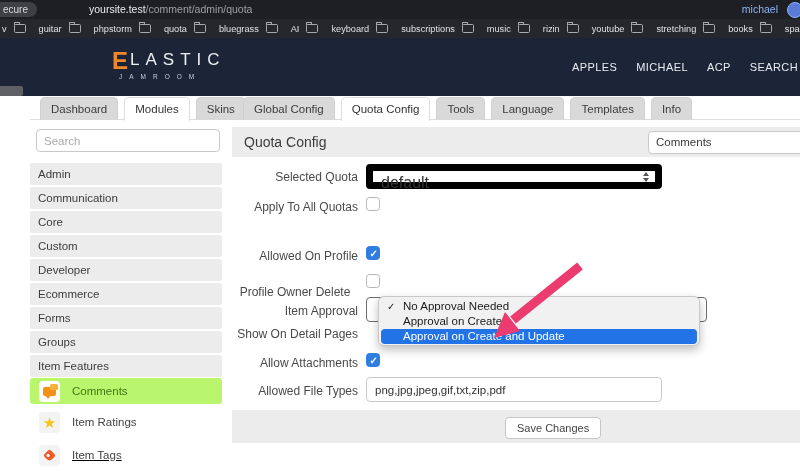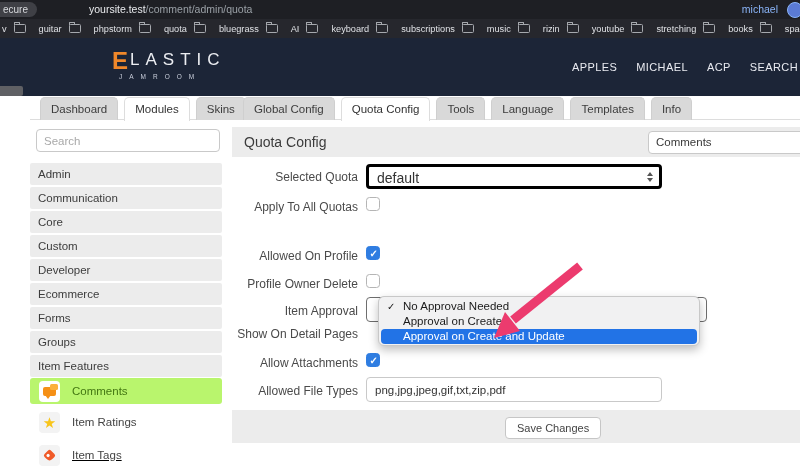--- a/index.html
+++ b/index.html
@@ -73,22 +73,22 @@
   .tag-glyph::after{content:"";position:absolute;left:2px;top:2px;width:2.5px;height:2.5px;border-radius:50%;background:#fff;}
 
   
   .main-header{position:absolute;left:232px;top:127px;width:568px;height:30px;background:#ececec;}
   .main-title{position:absolute;left:12px;top:0;line-height:30px;font-size:14px;color:#3b3b3b;}
   .module-select{position:absolute;left:648px;top:131px;width:170px;height:23px;box-sizing:border-box;
     background:#fff;border:1px solid #c9c9c9;border-radius:4px;font-size:11.5px;color:#3a3a3a;
     line-height:21px;padding-left:7px;cursor:pointer;}
 
   .flabel{position:absolute;left:232px;width:126px;text-align:right;font-size:12px;color:#4a4a4a;}
-  .select{position:absolute;box-sizing:border-box;background:#fff;border:3px solid #000000;border-radius:4px;
-    font-size:14px;color:#333;cursor:pointer;}
+  .select{position:absolute;box-sizing:border-box;background:#fff;border:7px solid #000000;border-radius:4px;
+    font-size:16px;color:#333;cursor:pointer;}
   .select .sval{position:absolute;left:8px;top:0;line-height:23px;}
   .stepper{position:absolute;right:6px;top:50%;transform:translateY(-50%);display:flex;flex-direction:column;gap:2px;}
   .stepper .up{width:0;height:0;border-left:3.5px solid transparent;border-right:3.5px solid transparent;border-bottom:4px solid #555;}
   .stepper .down{width:0;height:0;border-left:3.5px solid transparent;border-right:3.5px solid transparent;border-top:4px solid #555;}
 
   .cb{position:absolute;width:14px;height:14px;box-sizing:border-box;border:1px solid #b5b5b5;border-radius:3.5px;background:#fff;cursor:pointer;}
   .cb.checked{background:var(--checkbox-blue,#2f7de1);border-color:var(--checkbox-blue,#2f7de1);}
   .cb.checked::after{content:"✓";position:absolute;left:2.5px;top:0.5px;color:#fff;font-size:10px;font-weight:bold;line-height:12px;}
 
   .section-bar{position:absolute;left:232px;top:221px;width:568px;height:17px;background:#ececec;
@@ -275,21 +275,21 @@
       </span>
   </div>
 
   <div class="flabel" style="top:200px;">Apply To All Quotas</div>
   <div class="cb" style="left:366px;top:197px;"></div>
 
 
   <div class="flabel" style="top:249px;">Allowed On Profile</div>
   <div class="cb checked" style="left:366px;top:246px;"></div>
 
-  <div class="flabel" style="top:277px;">Profile Owner Delete</div>
+  <div class="flabel" style="top:285px;text-align:center;">Profile Owner Delete</div>
   <div class="cb" style="left:366px;top:274px;"></div>
 
   <div class="flabel" style="top:304px;">Item Approval</div>
   <div class="ghost-select"></div>
 
   <div class="flabel" style="top:327px;">Show On Detail Pages</div>
 
   <div class="flabel" style="top:356px;">Allow Attachments</div>
   <div class="cb checked" style="left:366px;top:353px;"></div>
 

